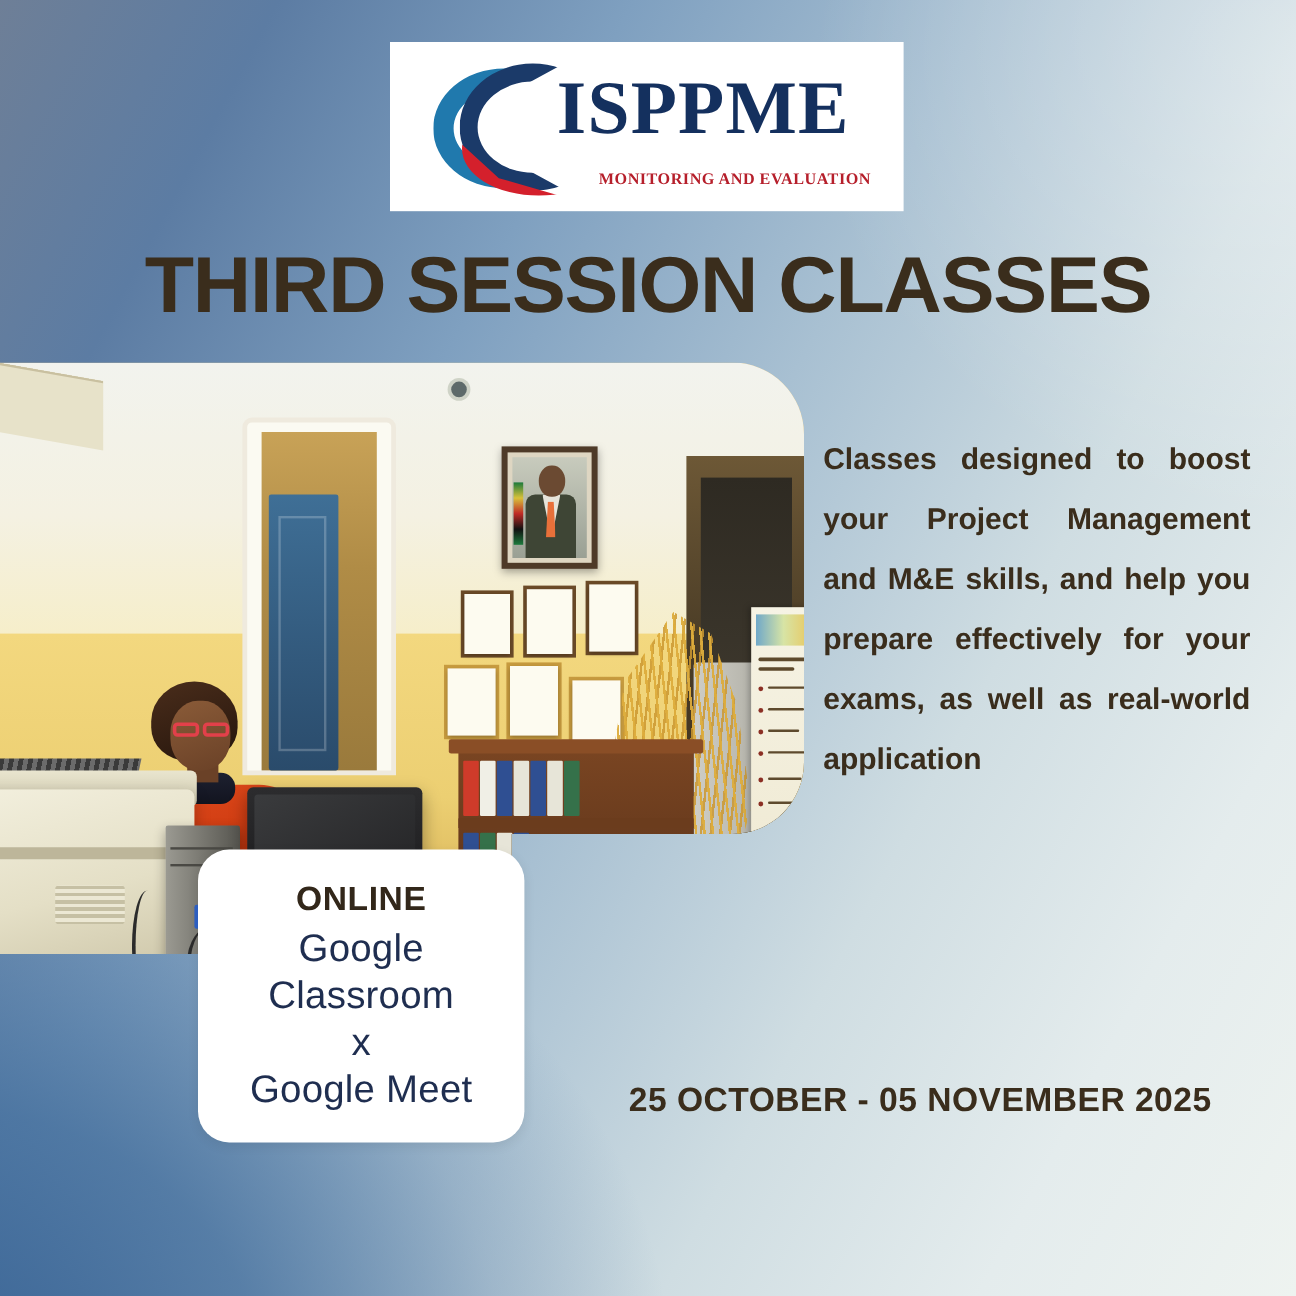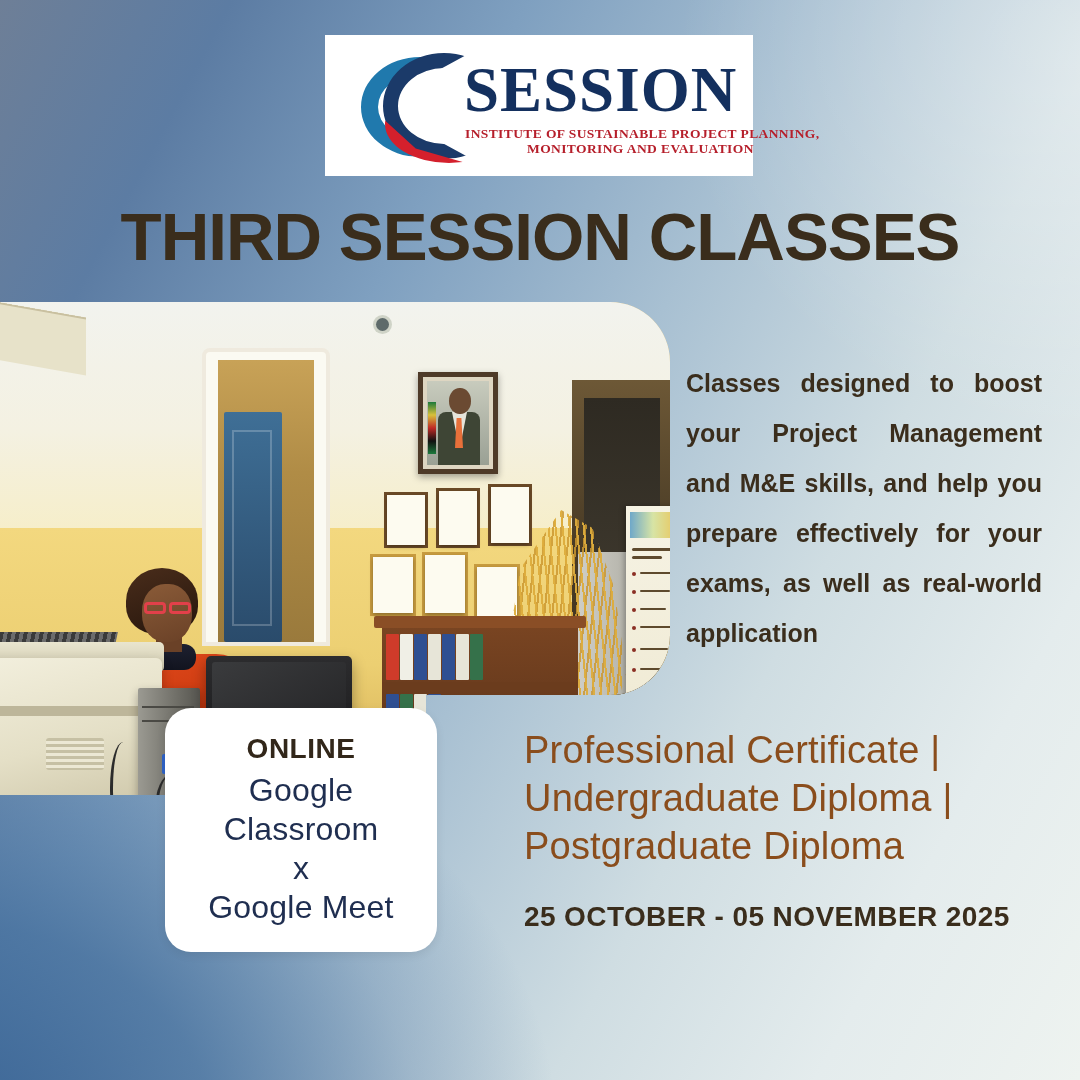--- a/index.html
+++ b/index.html
@@ -64,21 +64,21 @@
     font-weight: bold; font-size: 63px; line-height: 66px;
     letter-spacing: 1px; color: #14305e;
   }
   #logo-sub1, #logo-sub2 {
     position: absolute; left: 116px;
     font-family: "Liberation Serif", serif;
     font-weight: bold; color: #b61f2b;
     letter-spacing: .4px; white-space: nowrap;
   }
   #logo-sub1 { top: 75px; font-size: 13.5px; }
-  #logo-sub2 { top: 90px; font-size: 13.5px; left: 150px; margin-left: 28px; }
+  #logo-sub2 { top: 90px; font-size: 13.5px; left: 150px; }
 
   
   #headline {
     position: absolute; left: 0; top: 198px; width: 1080px;
     text-align: center;
     font-family: "Liberation Sans", sans-serif;
     font-weight: bold;
     font-size: 66px; line-height: 78px;
     letter-spacing: -1px;
     color: #3a2d1c;
@@ -292,22 +292,21 @@
 </head>
 <body>
 
 <div id="poster">
 
   <div id="logo-box">
     <div id="logo-art">
       <div class="swoosh swoosh-teal"></div>
       <div class="swoosh swoosh-navy"></div>
       <div class="swoosh swoosh-red"></div>
-      <div id="logo-word">SESSION</div>
-      <div id="logo-sub1">INSTITUTE OF SUSTAINABLE PROJECT PLANNING,</div>
+      <div id="logo-word">ISPPME</div>
       <div id="logo-sub2">MONITORING AND EVALUATION</div>
     </div>
   </div>
 
   <div id="headline">THIRD SESSION CLASSES</div>
 
   <div id="photo-wrap">
     <div id="photo">
       <div class="p wall-upper"></div>
       <div class="p wall-lower"></div>
@@ -433,22 +432,17 @@
   <div id="online-card">
     <div id="online-label">ONLINE</div>
     <div id="online-platform">
       <span>Google</span><br>
       <span>Classroom</span><br>
       <span>x</span><br>
       <span>Google Meet</span>
     </div>
   </div>
 
-  <div id="programs">
-    <div>Professional Certificate |</div>
-    <div>Undergraduate Diploma |</div>
-    <div>Postgraduate Diploma</div>
-  </div>
 
   <div id="dates">25 OCTOBER - 05 NOVEMBER 2025</div>
 
 
 </div>
 
 </body></html>

